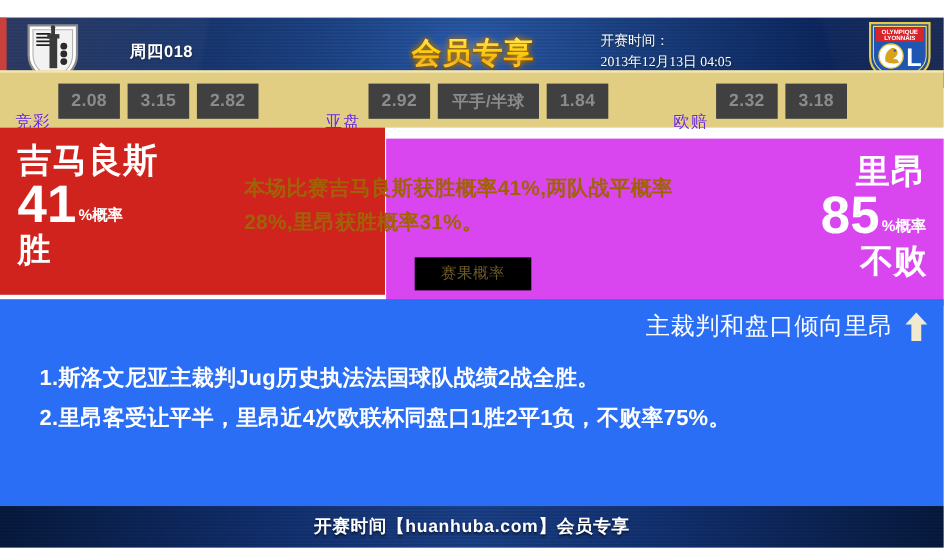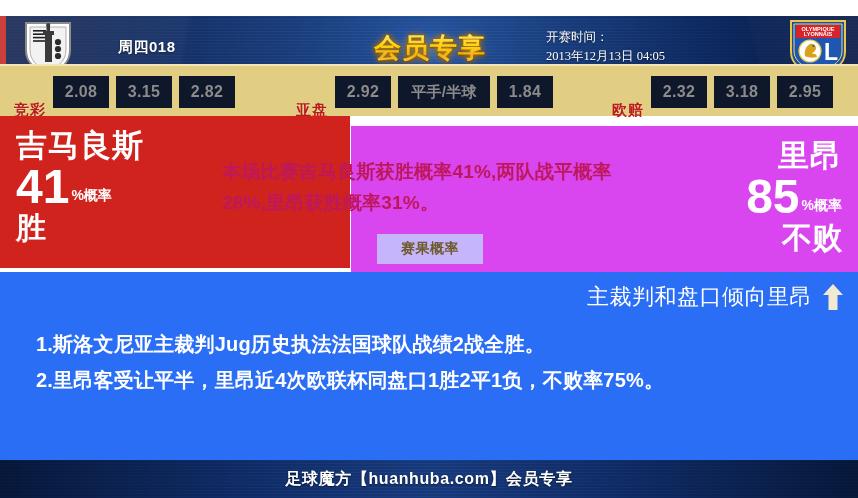--- a/index.html
+++ b/index.html
@@ -70,26 +70,26 @@
     position:absolute; left:0; top:64px; width:858px; height:52px;
     background:#e2ce83;
     border-top:2px solid #f2e6b8;
   }
   .odds-inner{ position:relative; width:100%; height:100%; }
   .odds-group{ position:absolute; top:0; height:52px; display:flex; align-items:center; gap:7px; }
   .g1{ left:14px; }
   .g2{ left:296px; }
   .g3{ left:612px; }
   .odds-label{
-    color:#b91c1c; font-size:15px; font-weight:bold; letter-spacing:1px;
+    color:#6d28d9; font-size:15px; font-weight:normal; letter-spacing:1px;
     text-shadow:0 1px 0 rgba(255,255,255,.35);
     margin-top:36px;
   }
   .odds-box{
-    background:#0f172a; color:#8b8b8b; font-size:16px; font-weight:bold;
+    background:#404040; color:#8b8b8b; font-size:16px; font-weight:bold;
     height:32px; min-width:56px; padding:0 7px;
     display:flex; align-items:center; justify-content:center;
     letter-spacing:.3px;
   }
   .odds-box.wide{ min-width:92px; font-size:15px; }
 
   
   .prob{
     position:absolute; left:0; top:116px; width:858px; height:152px;padding-left:44px;
   }
@@ -105,28 +105,28 @@
     position:absolute; left:16px; top:14px; color:#fff; line-height:1;
   }
   .team-left .tname{ font-size:31px; font-weight:bold; letter-spacing:1px; }
   .team-left .trow{ display:flex; align-items:flex-end; margin-top:4px; }
   .team-left .tnum{ font-size:48px; font-weight:bold; line-height:.92; }
   .team-left .tpct{ font-size:14px; font-weight:bold; margin-left:2px; padding-bottom:7px; }
   .team-left .tres{ font-size:30px; font-weight:bold; margin-top:4px; }
 
   .summary{
     position:absolute; left:222px; top:40px; width:395px;
-    color:#be185d; font-size:19px; font-weight:bold; line-height:31px;
+    color:#a16207; font-size:19px; font-weight:bold; line-height:31px;
     letter-spacing:.2px;
   }
   .tab-label{
     position:absolute; left:377px; top:118px; width:106px; height:30px;
-    background:#c4b5fd; color:#6d5a28;
-    display:flex; align-items:center; justify-content:center;
-    font-size:14px; font-weight:bold; letter-spacing:.5px;
+    background:#000000; color:#6d5a28;
+    display:flex; align-items:center; justify-content:center;
+    font-size:14px; font-weight:normal; letter-spacing:.5px;
   }
   .team-right{
     position:absolute; right:16px; top:14px; color:#fff; line-height:1; text-align:right;
   }
   .team-right .tname{ font-size:31px; font-weight:bold; letter-spacing:1px; }
   .team-right .trow{ display:flex; align-items:flex-end; justify-content:flex-end; margin-top:4px; }
   .team-right .tnum{ font-size:48px; font-weight:bold; line-height:.92; }
   .team-right .tpct{ font-size:14px; font-weight:bold; margin-left:2px; padding-bottom:7px; }
   .team-right .tres{ font-size:30px; font-weight:bold; margin-top:4px; }
 
@@ -239,21 +239,20 @@
       <div class="odds-group g2">
         <span class="odds-label">亚盘</span>
         <span class="odds-box">2.92</span>
         <span class="odds-box wide">平手/半球</span>
         <span class="odds-box">1.84</span>
       </div>
       <div class="odds-group g3">
         <span class="odds-label">欧赔</span>
         <span class="odds-box">2.32</span>
         <span class="odds-box">3.18</span>
-        <span class="odds-box">2.95</span>
       </div>
     </div>
   </div>
 
   <div class="prob">
     <div class="prob-red">
       <div class="team-left">
         <div class="tname">吉马良斯</div>
         <div class="trow">
           <span class="tnum">41</span>
@@ -285,16 +284,16 @@
         <path d="M11 1 L21 12 H15.5 V27 H6.5 V12 H1 Z" fill="#f2ead0"></path>
       </svg>
     </div>
     <div class="points">
       <span class="point">1.斯洛文尼亚主裁判Jug历史执法法国球队战绩2战全胜。</span>
       <span class="point">2.里昂客受让平半，里昂近4次欧联杯同盘口1胜2平1负，不败率75%。</span>
     </div>
   </div>
 
   <div class="footer">
-    <span class="footer-text">足球魔方【huanhuba.com】会员专享</span>
+    <span class="footer-text">开赛时间【huanhuba.com】会员专享</span>
   </div>
 
 </div>
 
 </body></html>

